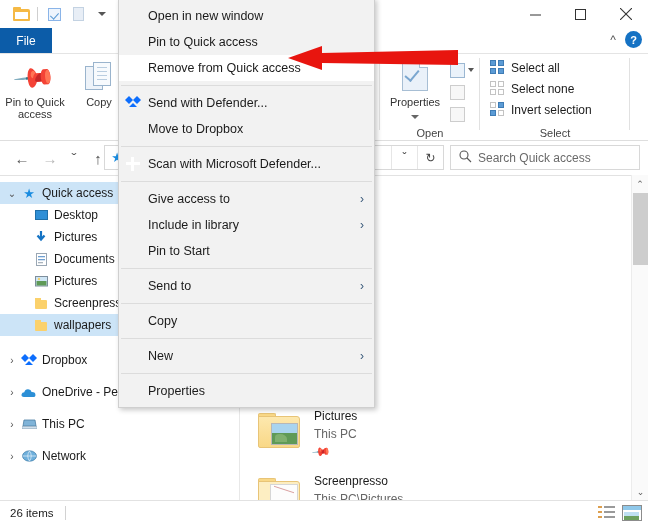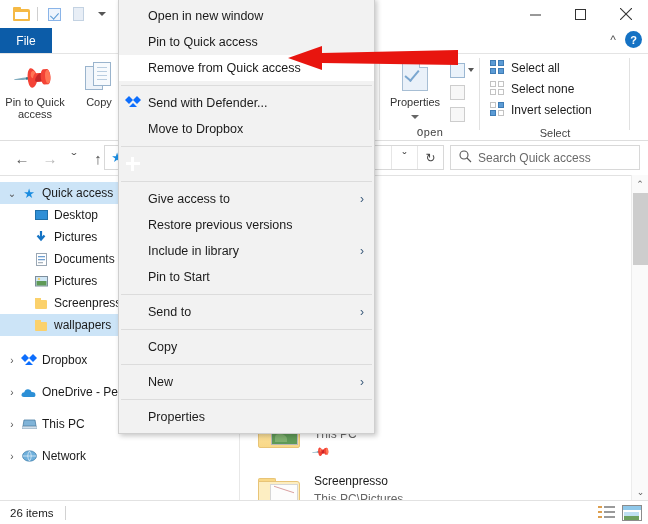--- a/index.html
+++ b/index.html
@@ -325,21 +325,21 @@
             <div class="sq"></div>
             <div class="tri"></div>
           </div>
         <div class="srow">
             <div class="sq dim"></div>
           </div>
         <div class="srow">
             <div class="sq dim"></div>
           </div>
       </div>
-      <div class="grp-label" style="left:0;width:100px;font-family:Liberation Mono, monospace;">Open</div>
+      <div class="grp-label" style="left:0;width:100px;">Open</div>
       <div class="grp-div" style="left:-1px;"></div>
       <div class="grp-div" style="left:99px;"></div>
     </div>
 
     <div class="grp" style="left:480px; width:150px;">
       <div class="selrow" style="left:10px; top:6px;">
         <div class="selico">
           <b style="left:0;top:0;"></b>
             <b style="left:8px;top:0;"></b>
             <b style="left:0;top:8px;"></b>
@@ -589,28 +589,26 @@
         <span class="dropbox-ico"><span class="t1"></span><span class="t2"></span><span class="t3"></span><span class="t4"></span><span class="t5"></span></span>
       </span>
       <span>Send with Defender...</span>
     </div>
     <div class="ctxitem">
       <span>Move to Dropbox</span>
     </div>
     <div class="ctxsep"></div>
     <div class="ctxitem">
       <span class="ci-ico"><span class="defender-ico"></span></span>
+      <span>Scan with Microsoft Defender...</span>
     </div>
     <div class="ctxsep"></div>
     <div class="ctxitem">
       <span>Give access to</span>
       <span class="ci-arrow">›</span>
-    </div>
-    <div class="ctxitem">
-      <span>Restore previous versions</span>
     </div>
     <div class="ctxitem">
       <span>Include in library</span>
       <span class="ci-arrow">›</span>
     </div>
     <div class="ctxitem">
       <span>Pin to Start</span>
     </div>
     <div class="ctxsep"></div>
     <div class="ctxitem">

